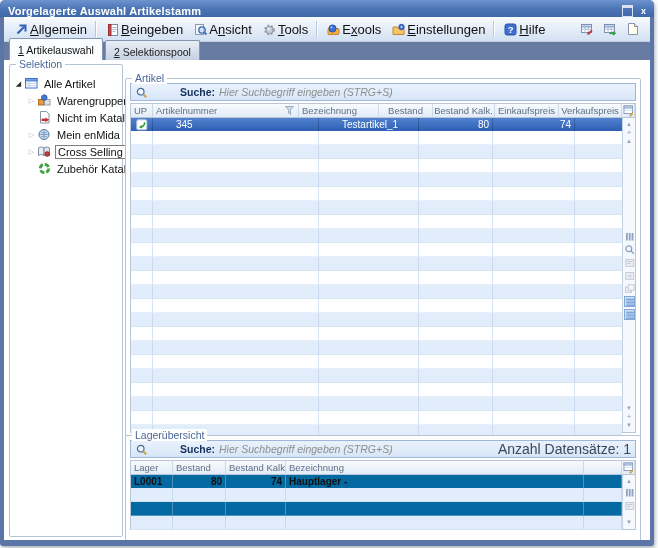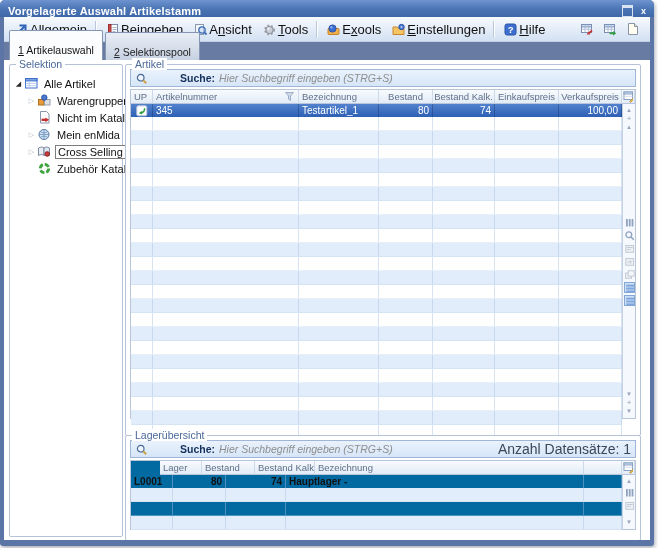--- a/index.html
+++ b/index.html
@@ -19,21 +19,21 @@
   .client{height:523px;background:#fff;overflow:hidden;}
   
   .menubar{height:24px;background:linear-gradient(#f7fafd,#dde8f6 70%,#d3e1f3);
     border-bottom:1px solid #c2cfe2;display:flex;align-items:center;padding:0 5px;}
   .mitem{display:flex;align-items:center;gap:1px;padding:2px 5px;font-size:13px;color:#111;border-radius:2px;}
   .msep{width:1px;height:16px;background:#b9c6d9;border-right:1px solid #fff;margin:0 3px;}
   .mbar-right{margin-left:auto;display:flex;align-items:center;gap:6px;padding-right:4px;}
   .tbico{width:17px;height:17px;display:flex;align-items:center;justify-content:center;}
   
   .tabband{height:18px;background:#677ba3;display:flex;align-items:flex-end;padding-left:5px;}
-  .tab{font-size:10.5px;padding:13px 8px 2px;border:1px solid #8496b3;border-bottom:none;
+  .tab{font-size:10.5px;padding:5px 8px 2px;border:1px solid #8496b3;border-bottom:none;
     border-radius:2px 2px 0 0;margin-right:2px;white-space:nowrap;}
   .tab.active{background:#fafcfe;color:#111;height:14px;}
   .tab.inactive{background:linear-gradient(#e9eef5,#c6d1e2);color:#222;height:12px;}
   
   .content{position:relative;height:480px;background:#fff;}
   .gbox{position:absolute;border:1px solid #b6c2d6;border-radius:2px;background:#fff;}
   .glegend{position:absolute;top:-7px;left:6px;background:#fff;padding:0 3px;
     font-size:10.5px;color:#4a6899;}
   
   .tree{padding:10px 2px 0 3px;}
@@ -50,30 +50,30 @@
     background:linear-gradient(#eaf2fc,#d6e6f8);padding:0 4px;gap:4px;}
   .slabel{font-size:10.5px;font-weight:bold;color:#15305c;padding-left:28px;}
   .sinput{flex:1;border:none;background:transparent;font-size:10.5px;outline:none;
     font-family:"Liberation Sans",sans-serif;color:#333;padding:0;}
   .sinput::placeholder{font-style:italic;color:#8e8e8e;}
   .scount{font-size:14px;color:#3c475a;white-space:nowrap;}
   
   .grid{position:relative;margin:2px;border:1px solid #b9c6da;background:#0369a1;}
   .ghead{display:grid;}
   .agrid .ghead{grid-template-columns:22px 146px 80px 54px 62px 64px 1fr 13px;}
-  .lgrid .ghead{grid-template-columns:42px 53px 60px 1fr 38px 13px;margin-left:29px;}
+  .lgrid .ghead{grid-template-columns:42px 53px 60px 1fr 38px 13px;}
   .hcell{height:13px;line-height:12px;font-size:9.5px;color:#5f7088;white-space:nowrap;
     overflow:hidden;padding:0 3px;background:linear-gradient(#f8fbfe,#e2ebf6);
     border-right:1px solid #ccd9e8;border-bottom:1px solid #b7c6db;display:flex;align-items:center;}
   .hcell.cen{justify-content:center;}
   .hcell.corner{padding:0 1px;justify-content:center;}
   .funnel{margin-left:auto;}
   .rows{width:calc(100% - 13px);}
   .grow,.drow{display:grid;height:13px;}
-  .agrid .grow,.agrid .drow{grid-template-columns:22px 146px 80px 54px 62px 64px 1fr;}
+  .agrid .grow,.agrid .drow{grid-template-columns:22px 146px 80px 54px 62px 64px 1fr;gap:20px;}
   .lgrid .grow,.lgrid .drow{grid-template-columns:42px 53px 60px 1fr 38px;font-weight:bold;}
   .gcell{border-right:1px solid rgba(168,193,224,.45);overflow:hidden;white-space:nowrap;
     font-size:10px;line-height:13px;padding:0 3px;color:#111;}
   .gcell.num{text-align:right;}
   .grow{border-bottom:1px solid rgba(195,214,238,.4);}
   .agrid .rows > div:nth-child(odd):not(.drow){background:#e2edfb;}
   .agrid .rows > div:nth-child(even):not(.drow){background:#fff;}
   .lgrid .rows > div:nth-child(even){background:#e2edfb;}
   .drow.selrow{background:linear-gradient(#5282cd,#2d5fb4);}
   .selrow .gcell{color:#fff;border-right:1px solid rgba(18,42,96,.35);}
@@ -344,21 +344,21 @@
           <div class="titem lvl1">
             <span class="texp"></span>
             <svg class="tico">
                   <use href="#i-ring"></use>
                 </svg>
             <span class="tlabel">Zubehör Katalog</span>
           </div>
         </div>
       </div>
 
-      <div class="gbox" style="left:121px;top:4px;width:510px;height:366px;padding:2px;">
+      <div class="gbox" style="left:121px;top:18px;width:510px;height:366px;padding:2px;">
         <div class="glegend">Artikel</div>
 
         <div class="searchbar">
           <svg width="13" height="13">
                 <use href="#i-srch"></use>
               </svg>
           <span class="slabel">Suche:</span>
           <input class="sinput" placeholder="Hier Suchbegriff eingeben (STRG+S)" style="">
         </div>
 

